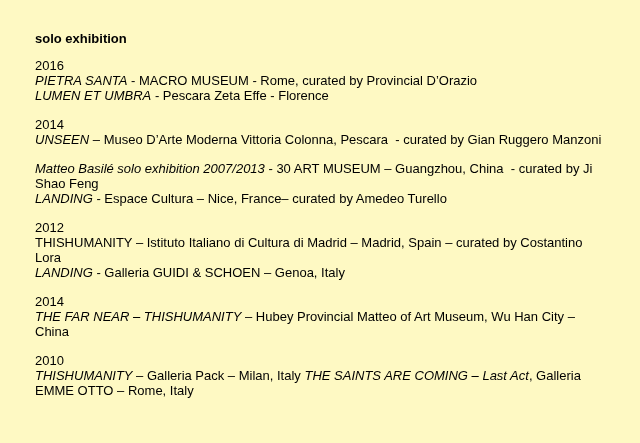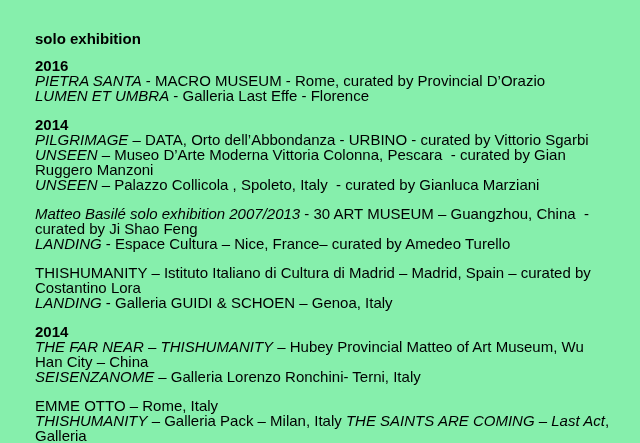--- a/index.html
+++ b/index.html
@@ -2,64 +2,63 @@
 <html><head>
 <meta charset="utf-8">
 <style>
   html, body { margin: 0; padding: 0; background: #ffffff; }
   .page {
     position: relative;
     width: 640px;
     height: 443px;
     box-sizing: border-box;
     padding: 31px 28px 0 35px;
-    background: #86efac;
+    background: #fef9c3;
     color: #000000;
     font-family: "Liberation Sans", sans-serif;
-    font-size: 15px;
+    font-size: 13px;
     line-height: 15px;
     overflow: hidden;
   }
   .title {
     font-weight: bold;
     margin-bottom: 12px;
   }
   .section { margin-bottom: 14px; }
-  .year { font-weight: bold; }
+  .year { font-weight: normal; }
   .entry { white-space: pre-wrap; }
   .entry i { }
 </style>
 </head>
 <body>
 
 <div class="page">
   <div class="title">solo exhibition</div>
   <div>
       <div class="section">
         <div class="year">2016</div>
         <div class="entry"><i>PIETRA SANTA</i><span> - MACRO MUSEUM - Rome, curated by Provincial D’Orazio</span></div>
-        <div class="entry"><i>LUMEN ET UMBRA</i><span> - Galleria Last Effe - Florence</span></div>
+        <div class="entry"><i>LUMEN ET UMBRA</i><span> - Pescara Zeta Effe - Florence</span></div>
       </div>
       <div class="section">
         <div class="year">2014</div>
-        <div class="entry"><i>PILGRIMAGE</i><span> – DATA, Orto dell’Abbondanza - URBINO - curated by Vittorio Sgarbi</span></div>
         <div class="entry"><i>UNSEEN</i><span> – Museo D’Arte Moderna Vittoria Colonna, Pescara  - curated by Gian Ruggero Manzoni</span></div>
-        <div class="entry"><i>UNSEEN</i><span> – Palazzo Collicola , Spoleto, Italy  - curated by Gianluca Marziani</span></div>
       </div>
       <div class="section">
         <div class="entry"><i>Matteo Basilé solo exhibition 2007/2013</i><span> - 30 ART MUSEUM – Guangzhou, China  - curated by Ji Shao Feng</span></div>
         <div class="entry"><i>LANDING</i><span> - Espace Cultura – Nice, France– curated by Amedeo Turello</span></div>
       </div>
       <div class="section">
+        <div class="year">2012</div>
         <div class="entry"><span>THISHUMANITY – Istituto Italiano di Cultura di Madrid – Madrid, Spain – curated by Costantino Lora</span></div>
         <div class="entry"><i>LANDING</i><span> - Galleria GUIDI &amp; SCHOEN – Genoa, Italy</span></div>
       </div>
       <div class="section">
         <div class="year">2014</div>
         <div class="entry"><i>THE FAR NEAR – THISHUMANITY</i><span> – Hubey Provincial Matteo of Art Museum, Wu Han City – China</span></div>
-        <div class="entry"><i>SEISENZANOME</i><span> – Galleria Lorenzo Ronchini- Terni, Italy</span></div>
       </div>
       <div class="section">
+        <div class="year">2010</div>
+        <div class="entry"><i>THISHUMANITY</i><span> – Galleria Pack – Milan, Italy </span><i>THE SAINTS ARE COMING – Last Act</i><span>, Galleria</span></div>
         <div class="entry"><span>EMME OTTO – Rome, Italy</span></div>
-        <div class="entry"><i>THISHUMANITY</i><span> – Galleria Pack – Milan, Italy </span><i>THE SAINTS ARE COMING – Last Act</i><span>, Galleria</span></div>
       </div>
     </div>
 </div>
 
 </body></html>

